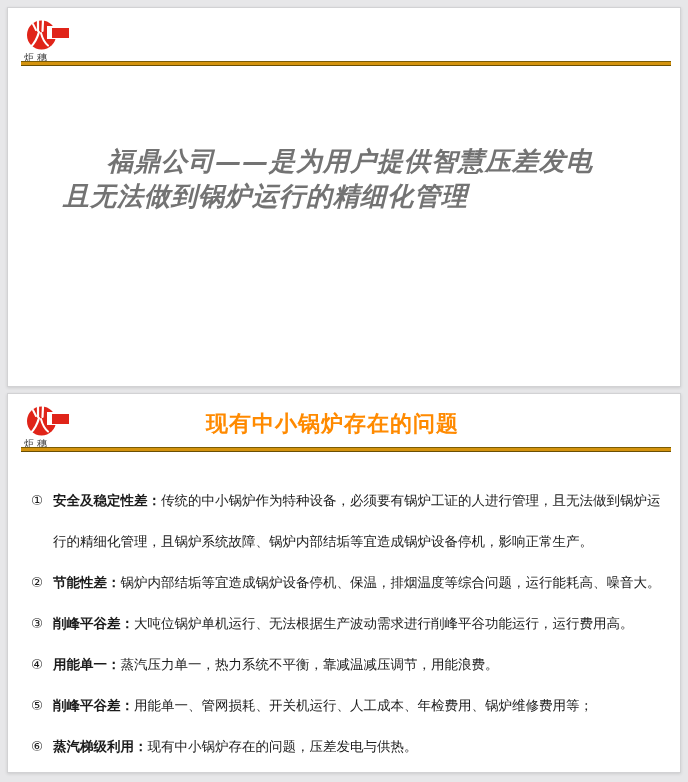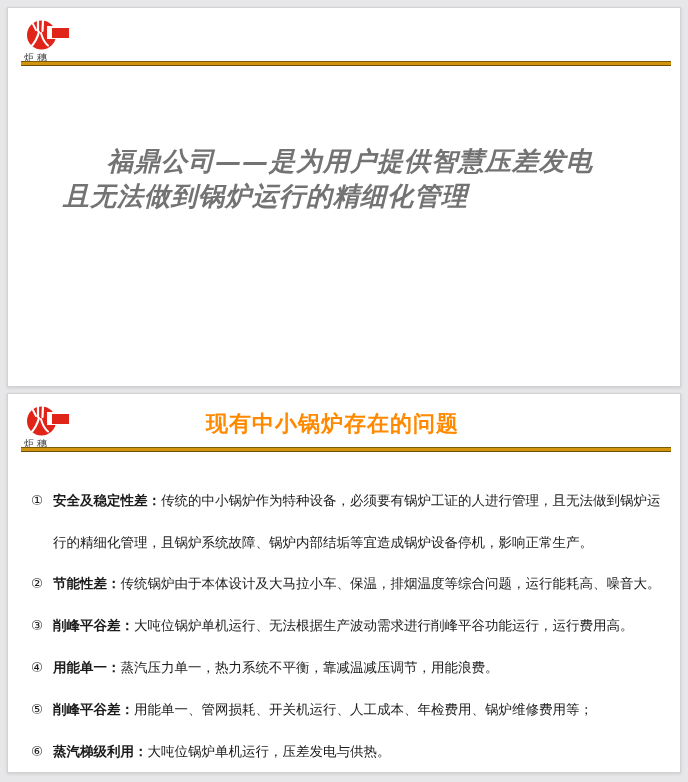--- a/index.html
+++ b/index.html
@@ -47,21 +47,21 @@
     letter-spacing:1px;white-space:nowrap;margin-left:28px;
   }
 
   
   .problem-list{
     position:absolute;left:23px;right:14px;top:86px;
     color:#1b1b1b;font-size:13.5px;line-height:41px;
   }
   .item{position:relative;padding-left:22px;}
   .item .marker{position:absolute;left:0;top:0;font-weight:normal;}
-  .item .label{font-weight:bold;font-family:Liberation Mono, monospace;}
+  .item .label{font-weight:bold;}
   .item .text{font-weight:normal;}
 </style>
 </head>
 <body>
 
 <div class="deck">
 
   <div class="slide" id="slide-1">
 
     <span class="logo">
@@ -103,35 +103,35 @@
     <div class="slide-title">现有中小锅炉存在的问题</div>
     <div class="rule"></div>
 
     <div class="problem-list">
 
       <div class="item">
         <span class="marker">①</span><span class="label">安全及稳定性差：</span><span class="text">传统的中小锅炉作为特种设备，必须要有锅炉工证的人进行管理，且无法做到锅炉运行的精细化管理，且锅炉系统故障、锅炉内部结垢等宜造成锅炉设备停机，影响正常生产。</span>
       </div>
 
       <div class="item">
-        <span class="marker">②</span><span class="label">节能性差：</span><span class="text">传统锅炉由于本体设计及大马拉小车、保温，排烟温度等综合问题，运行能耗高、噪音大。</span>
+        <span class="marker">②</span><span class="label">节能性差：</span><span class="text">锅炉内部结垢等宜造成锅炉设备停机、保温，排烟温度等综合问题，运行能耗高、噪音大。</span>
       </div>
 
       <div class="item">
         <span class="marker">③</span><span class="label">削峰平谷差：</span><span class="text">大吨位锅炉单机运行、无法根据生产波动需求进行削峰平谷功能运行，运行费用高。</span>
       </div>
 
       <div class="item">
         <span class="marker">④</span><span class="label">用能单一：</span><span class="text">蒸汽压力单一，热力系统不平衡，靠减温减压调节，用能浪费。</span>
       </div>
 
       <div class="item">
         <span class="marker">⑤</span><span class="label">削峰平谷差：</span><span class="text">用能单一、管网损耗、开关机运行、人工成本、年检费用、锅炉维修费用等；</span>
       </div>
 
       <div class="item">
-        <span class="marker">⑥</span><span class="label">蒸汽梯级利用：</span><span class="text">大吨位锅炉单机运行，压差发电与供热。</span>
+        <span class="marker">⑥</span><span class="label">蒸汽梯级利用：</span><span class="text">现有中小锅炉存在的问题，压差发电与供热。</span>
       </div>
 
     </div>
   </div>
 
 </div>
 
 </body></html>

